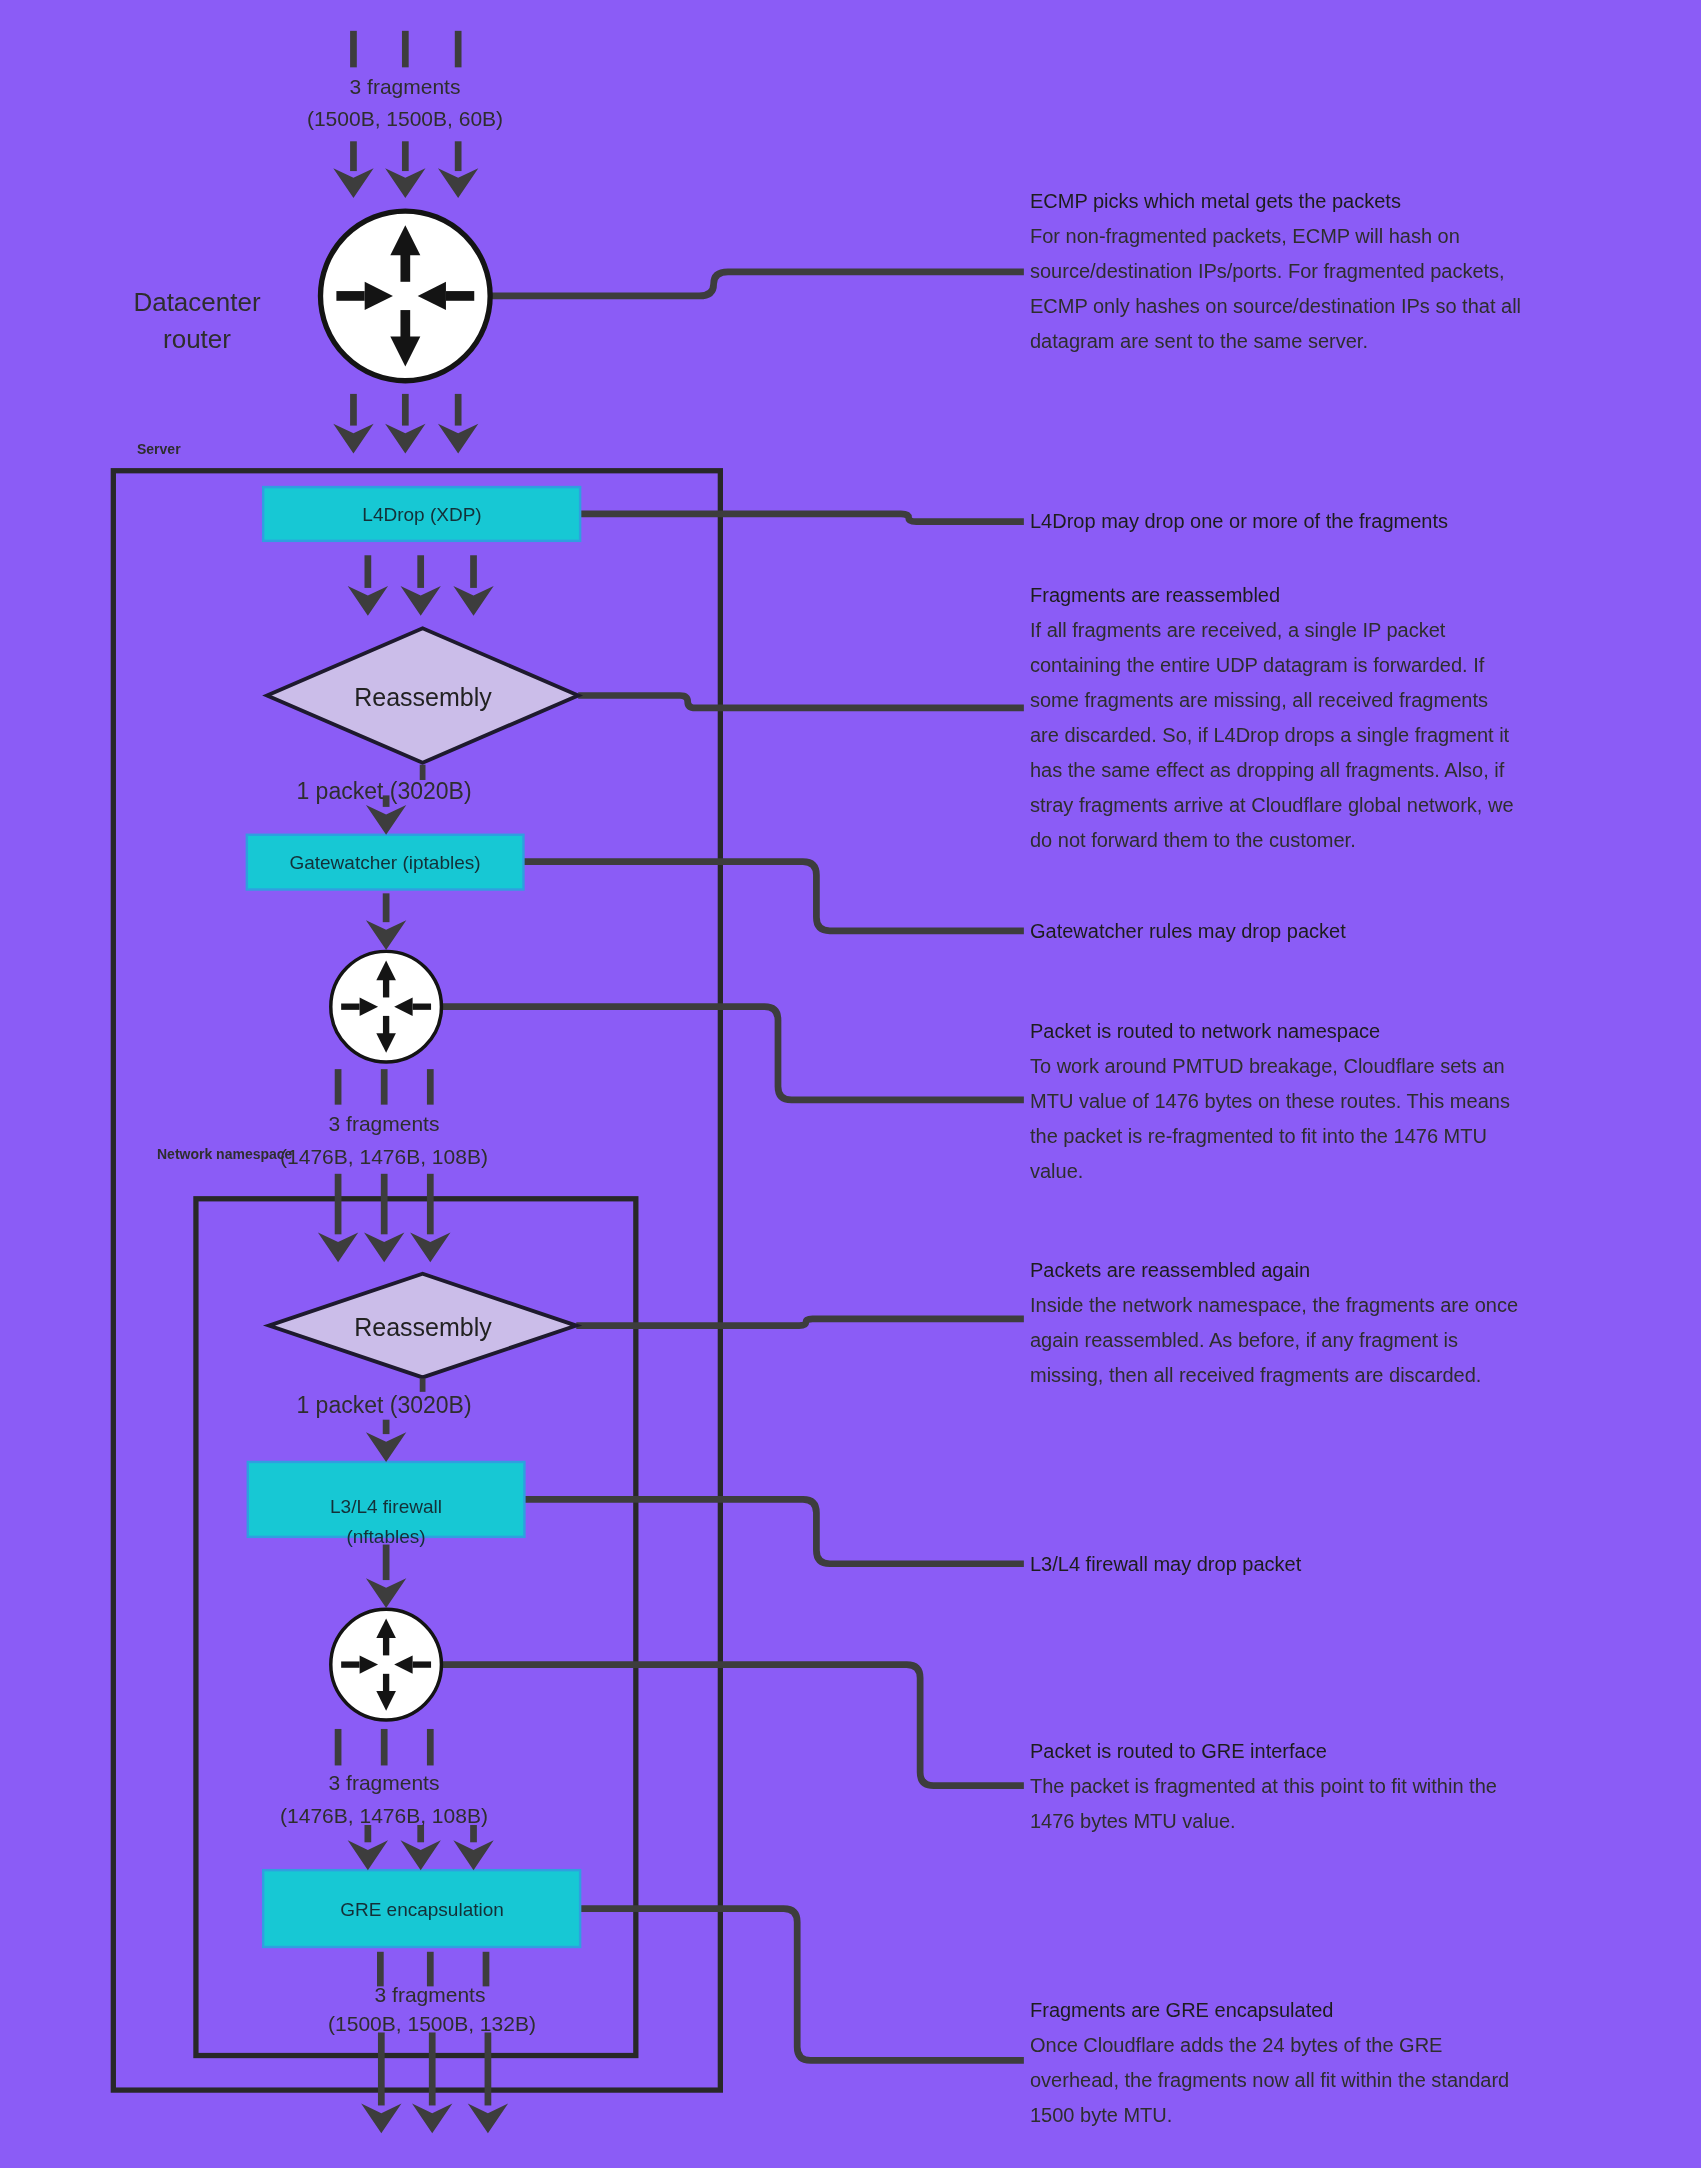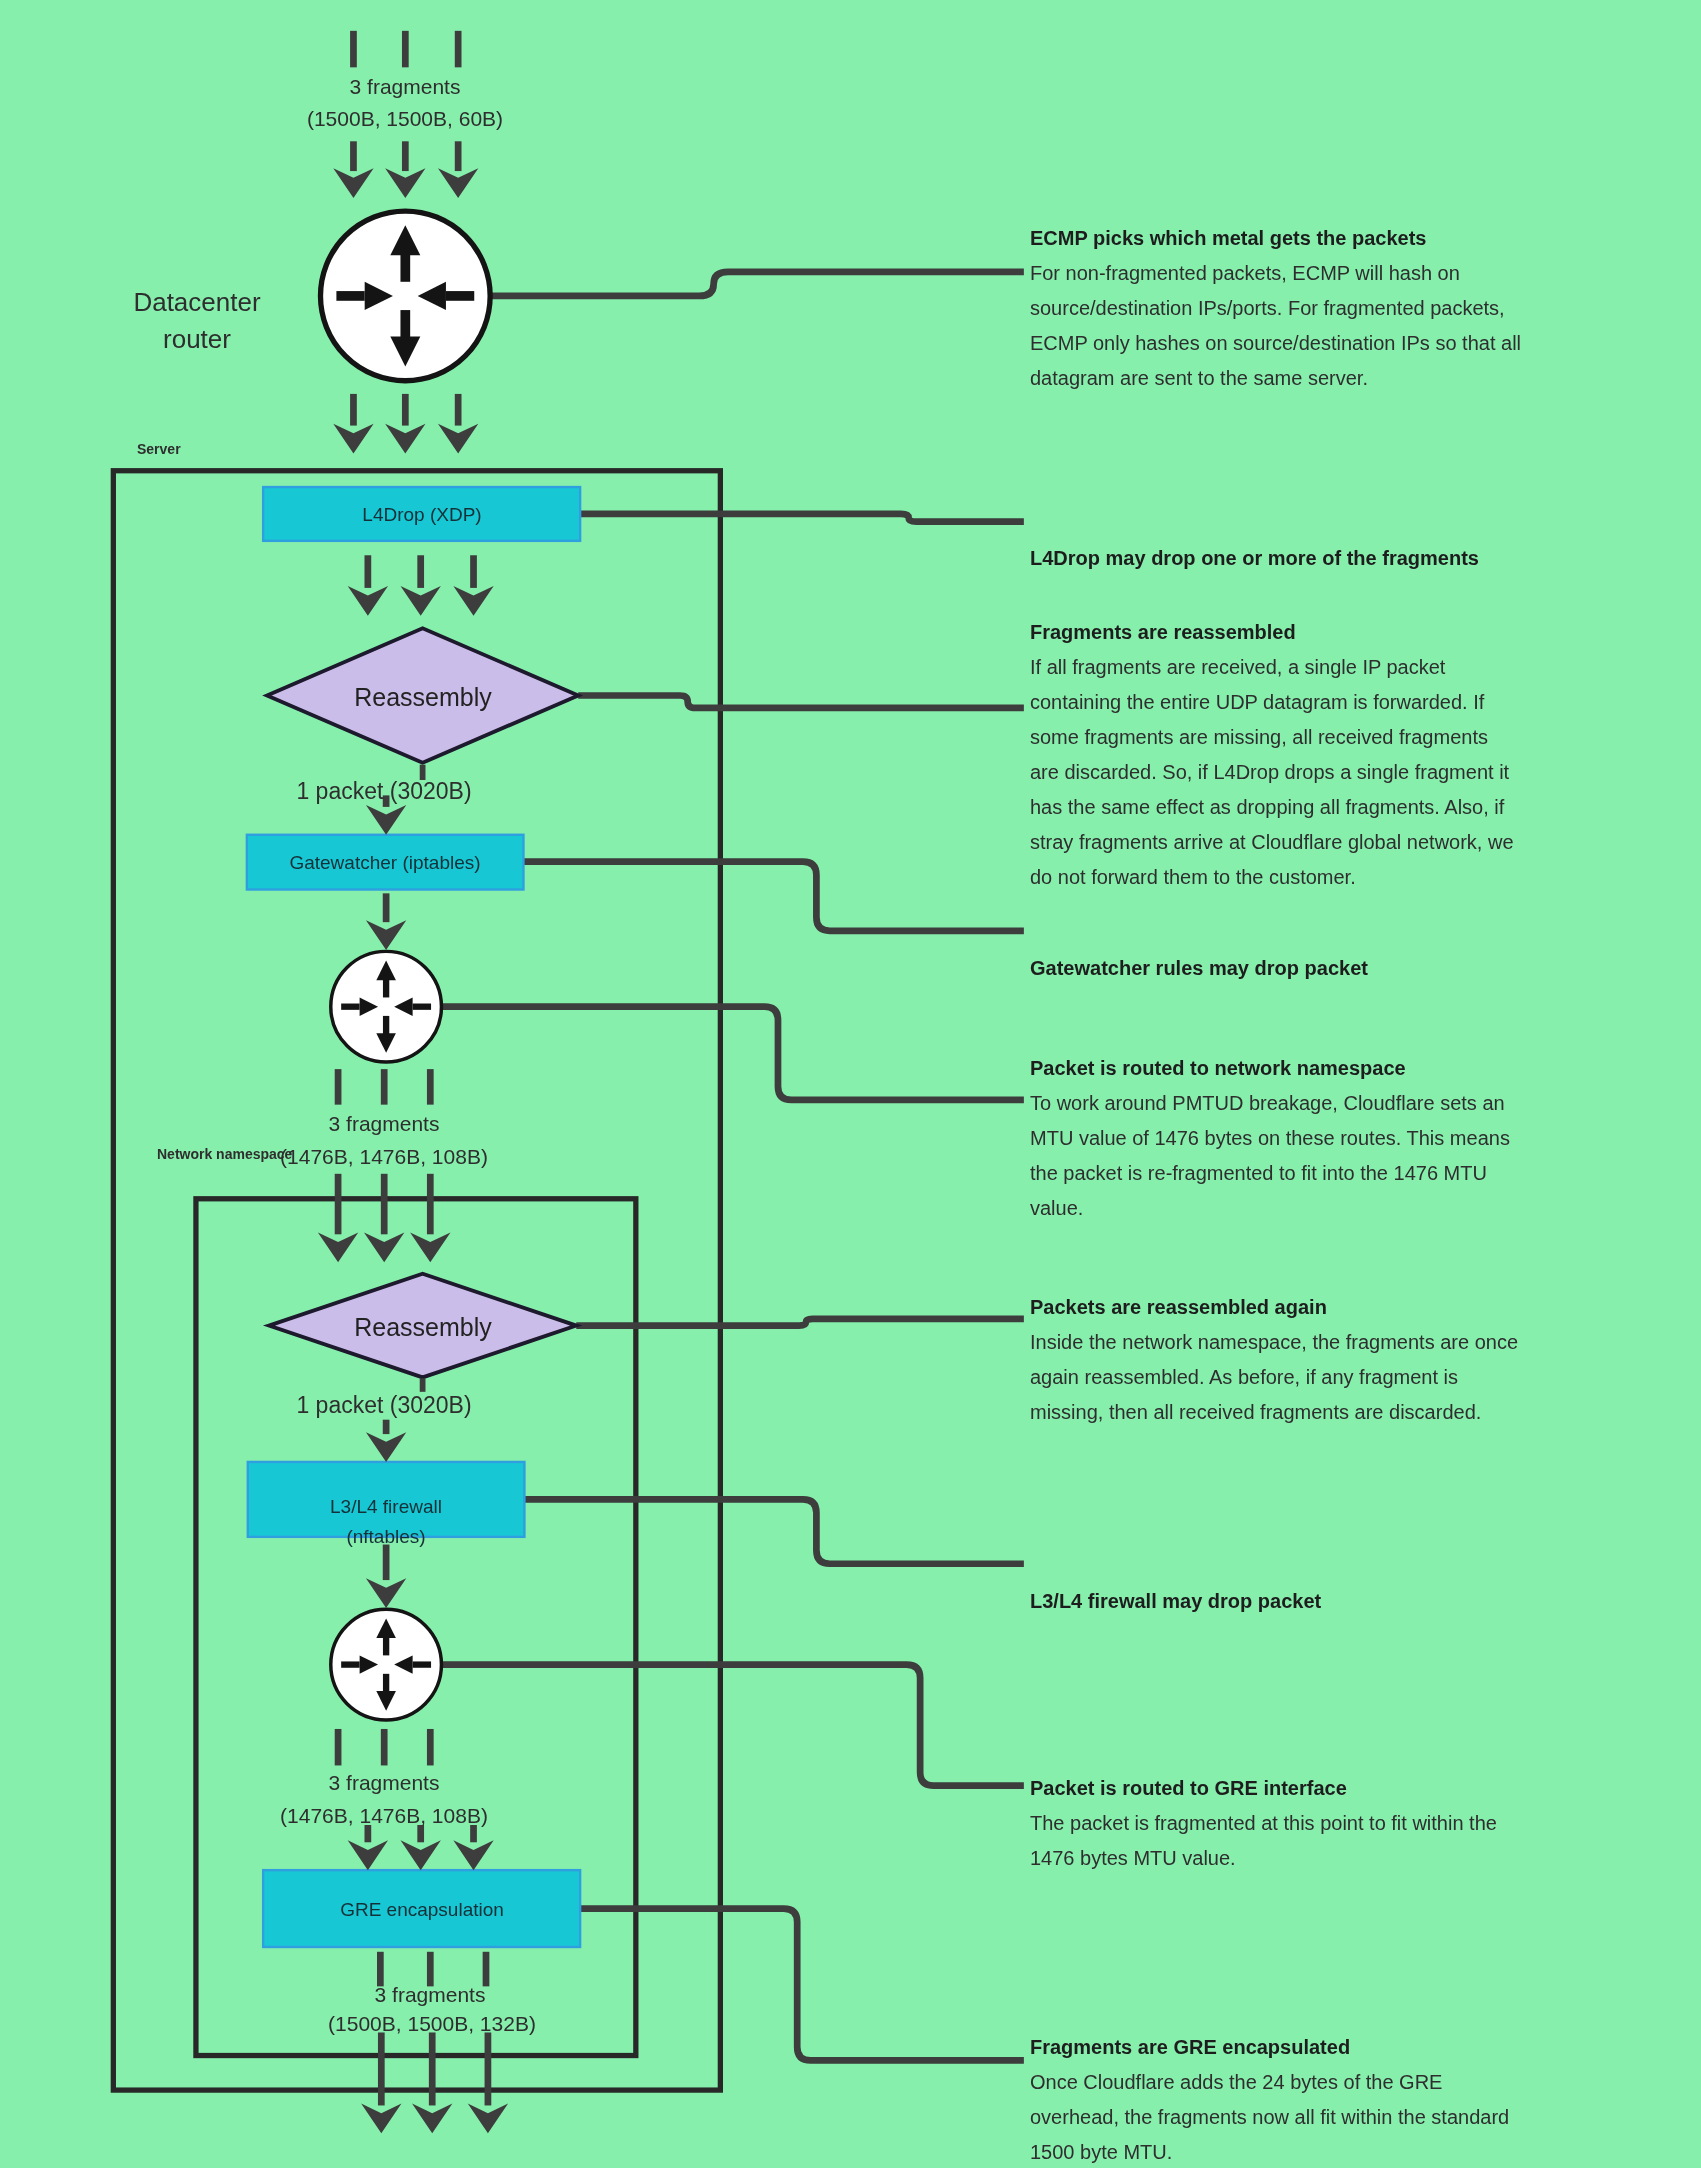--- a/index.html
+++ b/index.html
@@ -1,29 +1,29 @@
 <!DOCTYPE html>
 <html><head>
 <meta charset="utf-8">
 <style>
   html,body{margin:0;padding:0;background:#ffffff;}
   .canvas{
-    position:relative;width:1701px;height:2168px;background:#86efac;
+    position:relative;width:1701px;height:2168px;background:#8b5cf6;
     font-family:"Liberation Sans", sans-serif;color:#2a2a2a;overflow:hidden;
   }
   .layer{position:absolute;left:0;top:0;}
   .tc{position:absolute;transform:translate(-50%,-50%);white-space:nowrap;text-align:center;}
   .frag{font-size:21px;color:#2e2e2e;}
   .pkt{font-size:23px;color:#2e2e2e;}
   .boxlabel{font-size:19px;color:#143038;}
   .diamondlabel{font-size:25px;color:#222;}
   .framelabel{position:absolute;font-size:14px;color:#2e2e2e;font-weight:bold;}
   .bigside{font-size:26px;line-height:37px;color:#2e2e2e;}
   .note{position:absolute;left:1030px;width:596px;font-size:20px;line-height:35px;color:#2e2e2e;}
-  .note-h{font-weight:bold;color:#1d1d1d;margin-top:37px;}
+  .note-h{font-weight:normal;color:#1d1d1d;}
   .note-b{white-space:pre-line;}
   .wrapbox{transform:translate(-50%,-50%);white-space:normal;margin-top:22px;}
 </style>
 </head>
 <body>
 
 <div class="canvas">
 
   <svg class="layer" width="1701" height="2168" viewBox="0 0 1771 2257">
     <defs>

